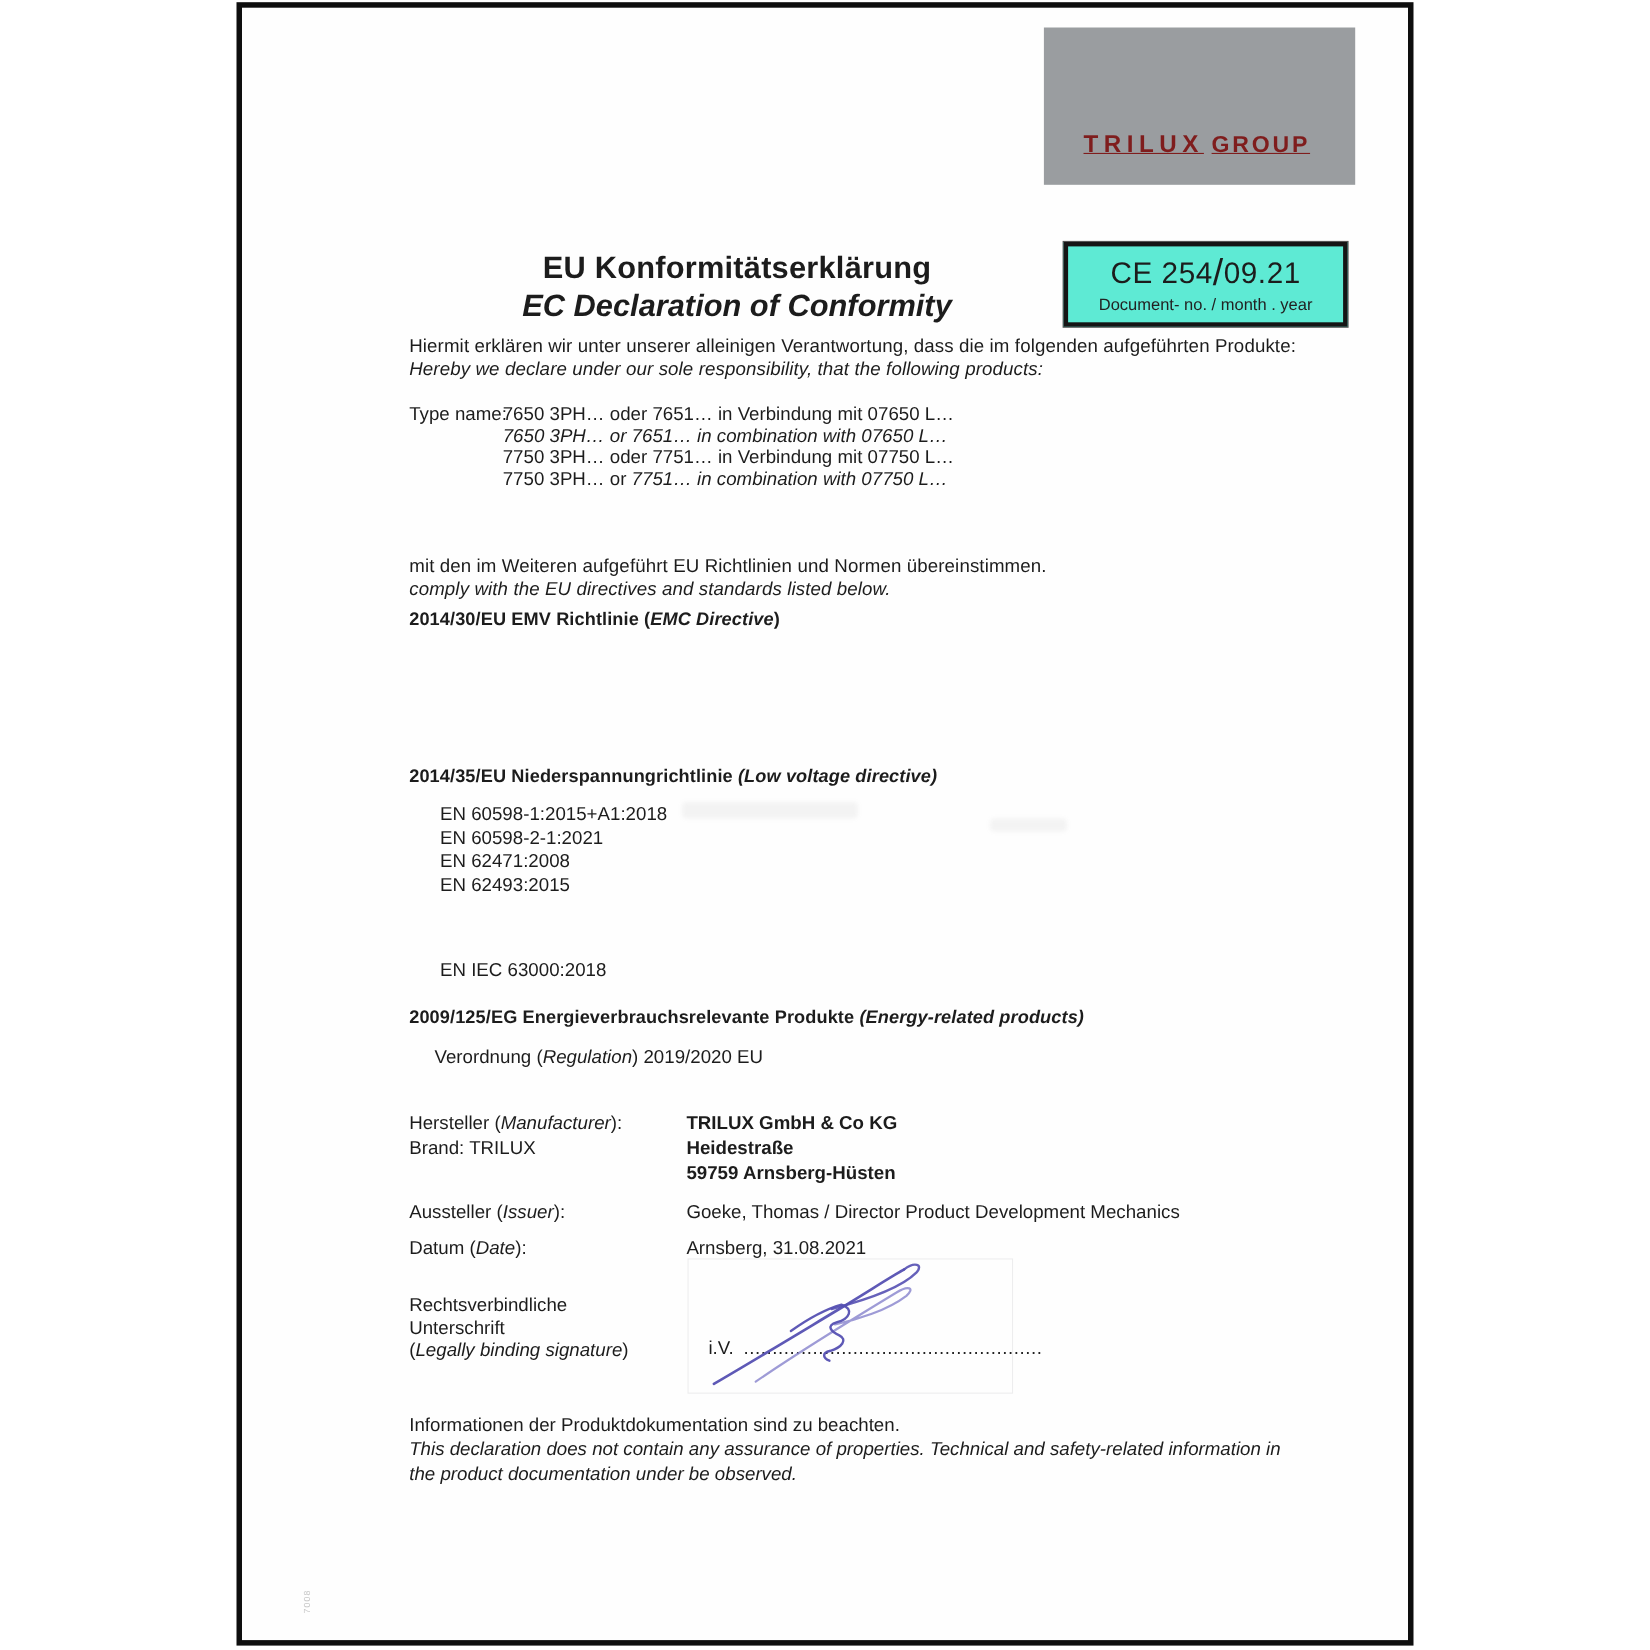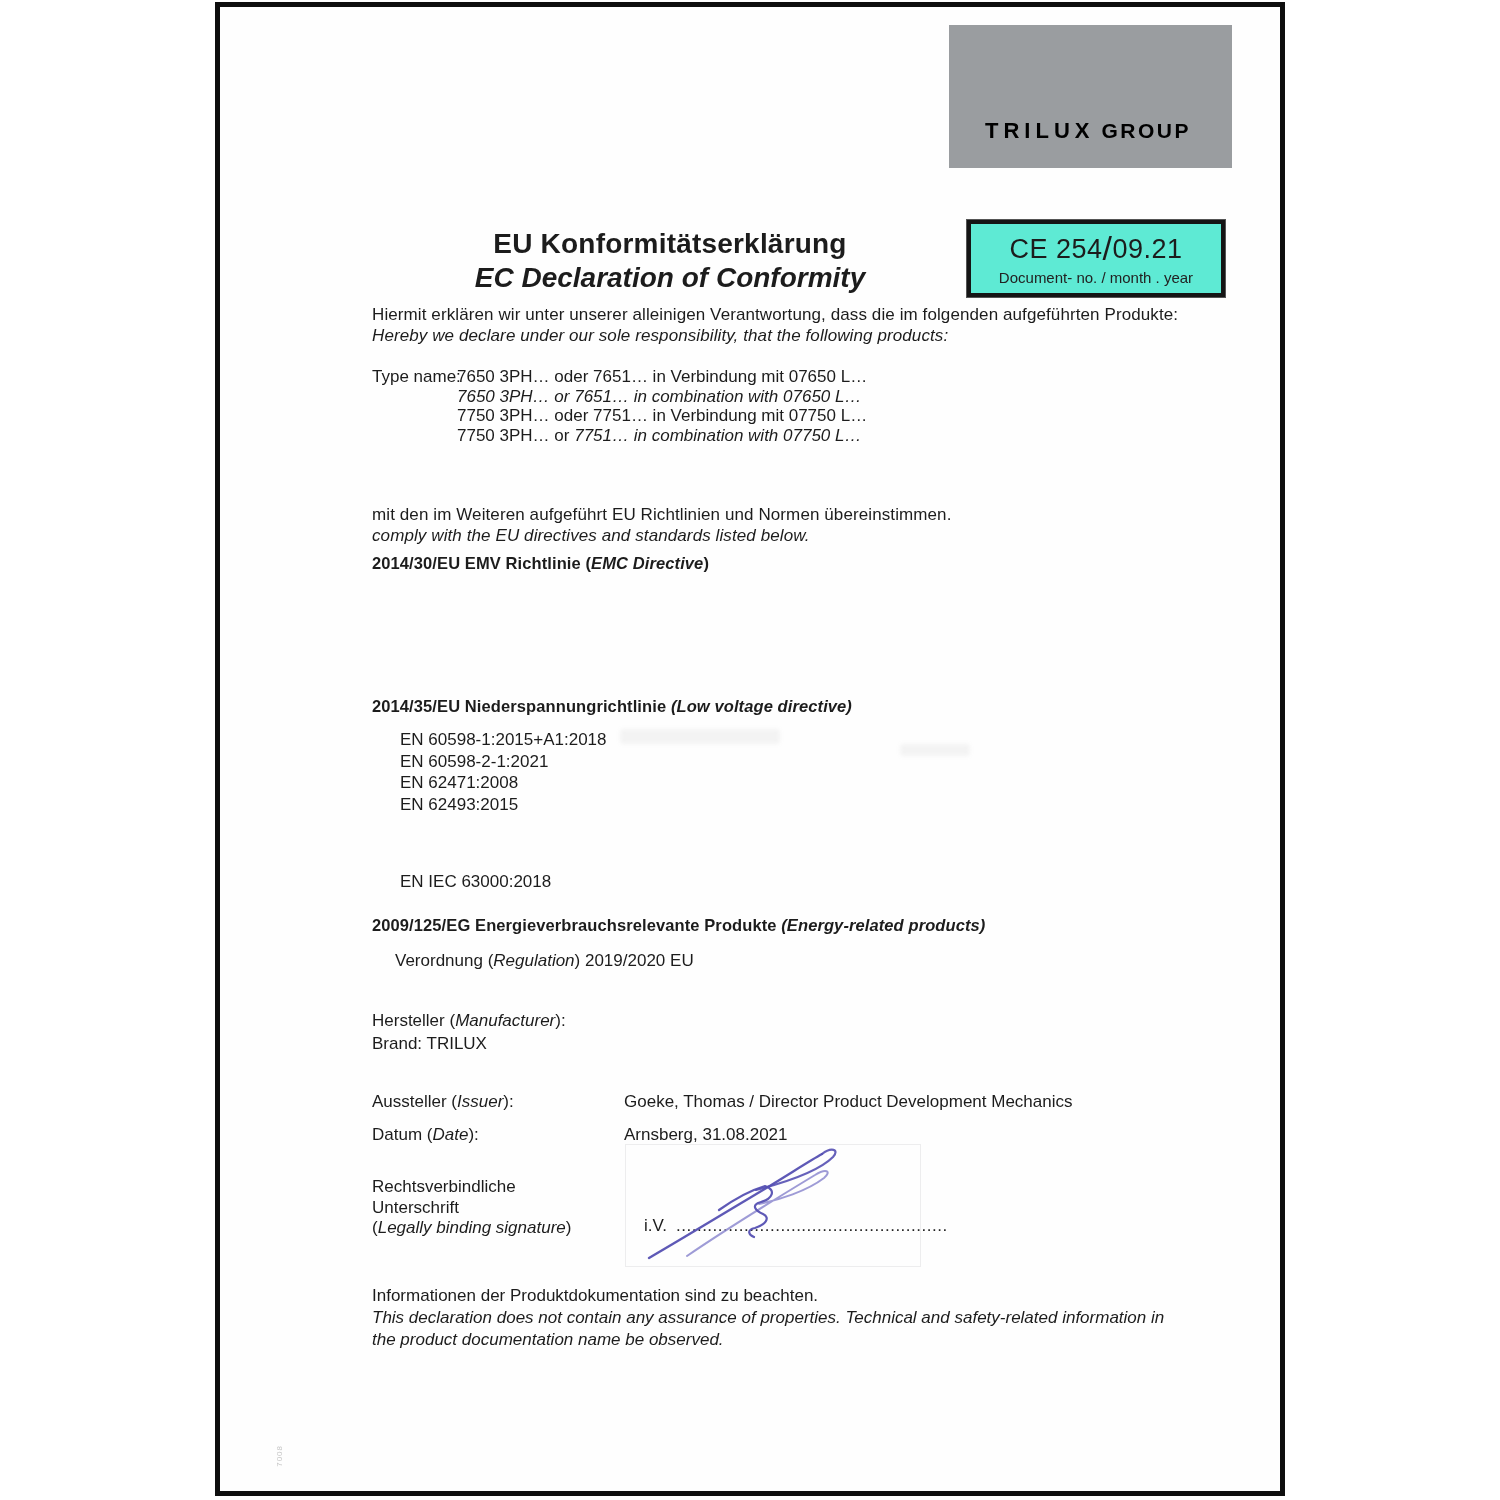--- a/index.html
+++ b/index.html
@@ -11,21 +11,21 @@
     background:#fefefe; border:5px solid #0e0e0e; overflow:hidden;
     color:#1c1c1c;
   }
   .abs { position:absolute; }
 
   
   .logo {
     left:729px; top:18px; width:283px; height:143px;
     background:#9a9da0;
   }
-  .logo-text { position:absolute; left:36px; bottom:24px; color:#000000; white-space:nowrap; }
+  .logo-text { position:absolute; left:36px; bottom:24px; color:#7f1d1d; white-space:nowrap;text-decoration:underline; }
   .logo-trilux { font-size:22px; font-weight:bold; letter-spacing:5px; }
   .logo-group  { font-size:21px; font-weight:bold; letter-spacing:2.5px; margin-left:7px; }
 
   
   .title-block { left:140px; top:220px; width:620px; text-align:center; line-height:34px; }
   .title-de { font-size:28px; font-weight:bold; letter-spacing:.2px; }
   .title-en { font-size:28px; font-weight:bold; font-style:italic; }
 
   
   .ce-box {
@@ -148,20 +148,25 @@
       <span>2009/125/EG Energieverbrauchsrelevante Produkte </span><span class="it">(Energy-related products)</span><span></span>
     </div>
     <div class="abs regulation">
       <span>Verordnung (</span><span class="it">Regulation</span><span>) 2019/2020 EU</span>
     </div>
 
     <div class="abs col-label mfr-label">
       <div><span>Hersteller (</span><span class="it">Manufacturer</span><span>):</span></div>
       <div>Brand: TRILUX</div>
     </div>
+    <div class="abs col-value mfr-value">
+      <div>TRILUX GmbH &amp; Co KG</div>
+      <div>Heidestraße</div>
+      <div>59759 Arnsberg-Hüsten</div>
+    </div>
 
     <div class="abs col-label iss-label">
       <span>Aussteller (</span><span class="it">Issuer</span><span>):</span>
     </div>
     <div class="abs col-value iss-value">Goeke, Thomas / Director Product Development Mechanics</div>
 
     <div class="abs col-label dat-label">
       <span>Datum (</span><span class="it">Date</span><span>):</span>
     </div>
     <div class="abs col-value dat-value">Arnsberg, 31.08.2021</div>
@@ -182,21 +187,21 @@
         <path d="M24,114 C55,96 98,70 138,46 C166,29 186,16 197,10" stroke="#5550b2" stroke-width="2.4" opacity="0.95"></path>
         <path d="M197,10 C206,3 215,5 208,13 C194,27 162,38 131,46" stroke="#5550b2" stroke-width="2.2" opacity="0.9"></path>
         <path d="M62,112 C100,86 152,54 190,31 C201,24 207,27 199,34 C182,47 154,56 134,60" stroke="#8d89cf" stroke-width="2" opacity="0.85"></path>
         <path d="M94,66 C108,56 126,46 140,42 C152,46 147,55 136,58 C125,61 131,67 138,70 C146,74 140,81 130,84 C121,86 124,91 129,93" stroke="#5550b2" stroke-width="2.2" opacity="0.95"></path>
       </g>
     </svg>
 
     <div class="abs disclaimer">
       <div>Informationen der Produktdokumentation sind zu beachten.</div>
       <div class="it">This declaration does not contain any assurance of properties. Technical and safety-related information in</div>
-      <div class="it">the product documentation name be observed.</div>
+      <div class="it">the product documentation under be observed.</div>
     </div>
 
     <div class="abs footer-file">CE254_7651_7751_09_21.docx</div>
 
     <div class="abs side-mark">7008</div>
 
   </div>
 </div>
 
 </body></html>

